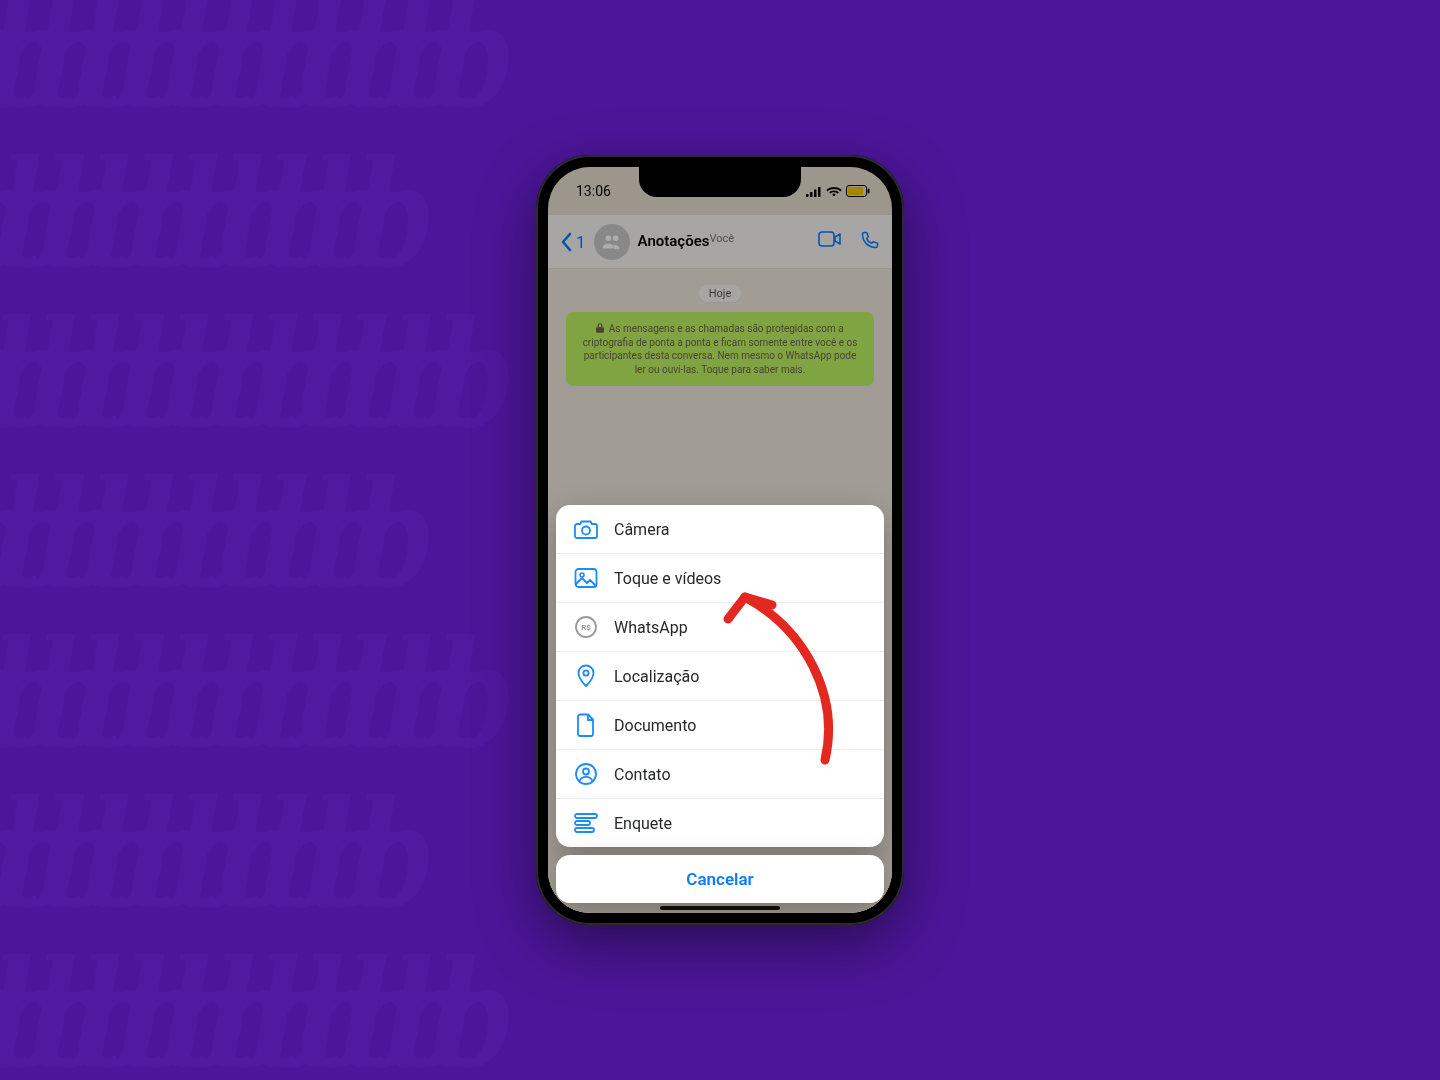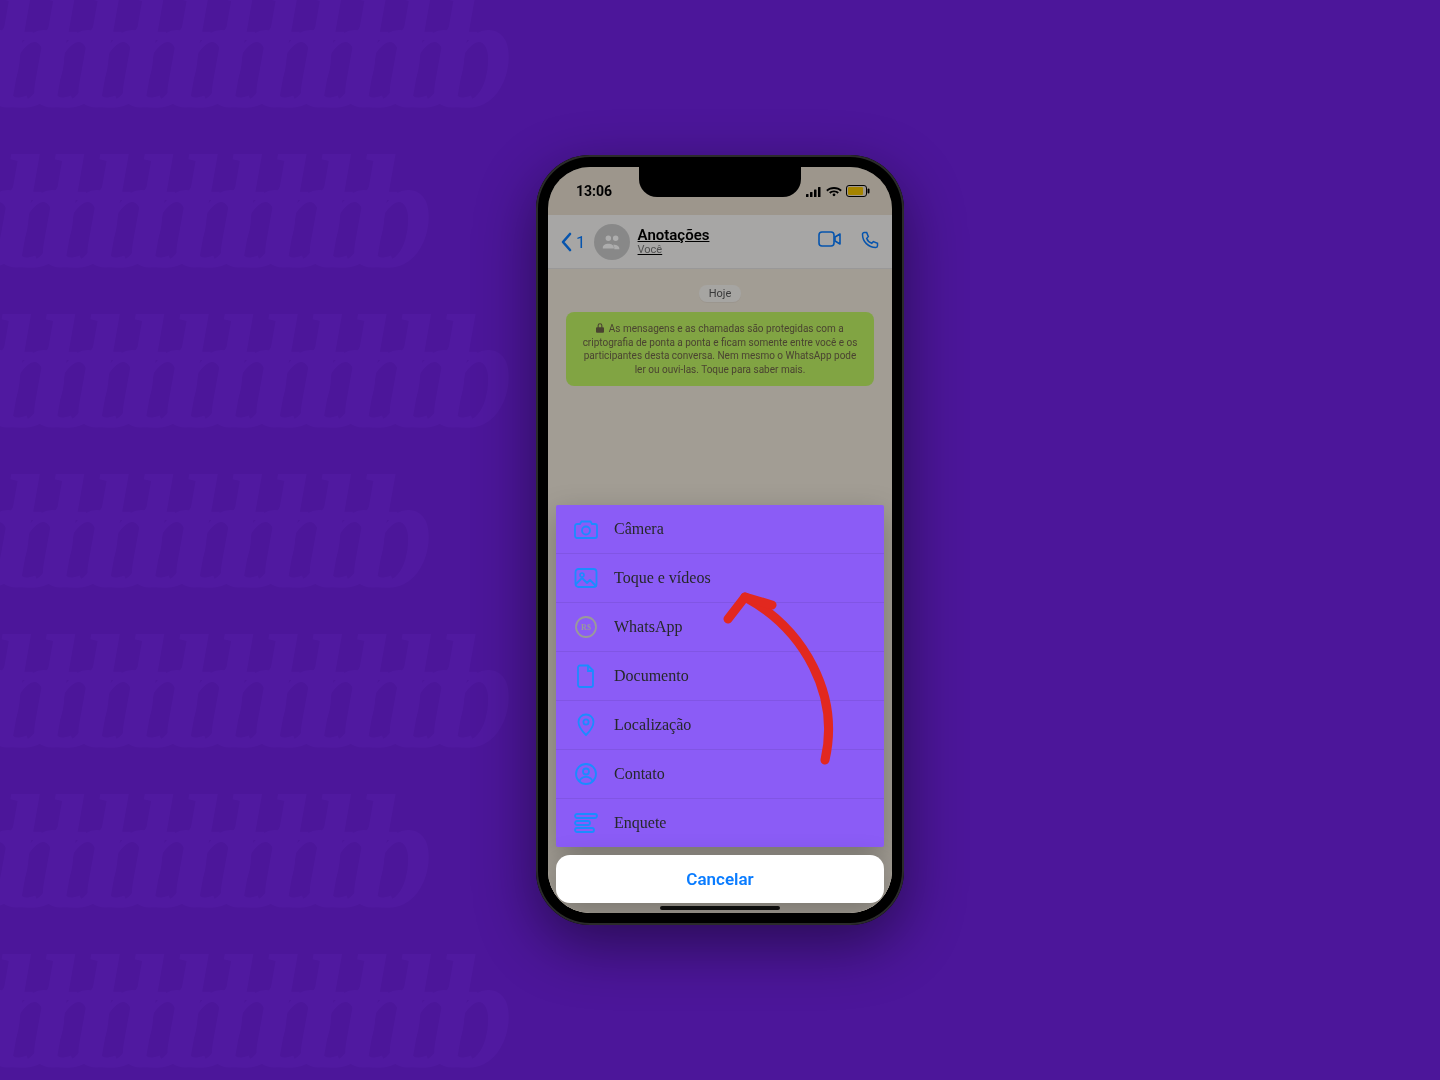--- a/index.html
+++ b/index.html
@@ -60,21 +60,21 @@
     position: absolute; inset: 0;
     background: rgba(0,0,0,.32);
     z-index: 30;
   }
 
   .status-bar {
     position: absolute; top: 0; left: 0; right: 0;
     height: 48px;
     display: flex; align-items: center; justify-content: space-between;
     padding: 0 22px 0 28px;
-    font-size: 14px; font-weight: 700;
+    font-size: 14px; font-weight: 400;
     color: #000;
     z-index: 20;
     gap: 44px;
   }
   .status-right { display: flex; gap: 4px; align-items: center; }
   .status-right svg { display: block; }
 
   .chat-header {
     position: absolute; top: 48px; left: 0; right: 0;
     height: 54px;
@@ -85,21 +85,21 @@
     z-index: 20;
     border-bottom: 1px solid rgba(0,0,0,.08);
   }
   .back-btn { display: flex; align-items: center; color: #0a7cff; font-size: 17px; gap: 0; }
   .avatar-circle {
     width: 36px; height: 36px; border-radius: 50%;
     background: #c9c9c9;
     display: flex; align-items: center; justify-content: center;
     color: #fff;
   }
-  .chat-title { flex: 1; display: flex; flex-direction: column; line-height: 1.1; text-decoration: underline; }
+  .chat-title { flex: 1; display: flex; flex-direction: row; line-height: 1.1; }
   .chat-title .name { font-size: 15px; font-weight: 600; color: #000; }
   .chat-title .sub  { font-size: 11px; color: #777; }
   .header-actions { display: flex; gap: 18px; color: #0a7cff; }
 
   .chat-body {
     position: absolute; top: 102px; bottom: 0; left: 0; right: 0;
     background: #efe7da;
     padding-top: 16px;
     z-index: 10;
   }
@@ -123,25 +123,24 @@
     text-align: center;
     color: #6e6448;
   }
   .lock-inline { display: inline-flex; vertical-align: -1px; margin-right: 2px; }
 
   .sheet-area {
     position: absolute; left: 8px; right: 8px; bottom: 10px;
     z-index: 40;
   }
   .action-sheet {
-    background: #8b5cf6;
-    border-radius: 2px;
+    background: #ffffff;
+    border-radius: 14px;
     overflow: hidden;
     box-shadow: 0 10px 30px rgba(0,0,0,.25);
-    font-family: Liberation Serif, serif;
   }
   .sheet-item {
     display: flex; align-items: center; gap: 16px;
     padding: 12px 18px;
     font-size: 16px;
     color: #26282a;
     border-top: 1px solid rgba(0,0,0,.07);
   }
   .sheet-item:first-child { border-top: none; }
   .sheet-item .ic { width: 24px; height: 24px; display: flex; align-items: center; justify-content: center; }
@@ -282,34 +281,34 @@
             <svg width="24" height="24" viewBox="0 0 24 24">
                 <circle cx="12" cy="12" r="10" fill="none" stroke="#9a9a9a" stroke-width="1.8"></circle>
                 <text x="12" y="15" text-anchor="middle" font-size="8" font-weight="700" fill="#9a9a9a">R$</text>
               </svg>
           </span>
           <span>WhatsApp</span>
         </div>
         <div class="sheet-item">
           <span class="ic">
             <svg width="20" height="24" viewBox="0 0 20 24">
+                <path fill="none" stroke="#1b8cff" stroke-width="1.8" d="M10 1.5c4.2 0 7.5 3.3 7.5 7.4 0 5.5-7.5 13.1-7.5 13.1S2.5 14.4 2.5 8.9C2.5 4.8 5.8 1.5 10 1.5Z"></path>
+                <circle cx="10" cy="9" r="2.6" fill="none" stroke="#1b8cff" stroke-width="1.8"></circle>
+              </svg>
+          </span>
+          <span>Localização</span>
+        </div>
+        <div class="sheet-item">
+          <span class="ic">
+            <svg width="20" height="24" viewBox="0 0 20 24">
                 <path fill="none" stroke="#1b8cff" stroke-width="1.8" stroke-linejoin="round" d="M4 1.5h8l5 5V21a2 2 0 0 1-2 2H4a2 2 0 0 1-2-2V3.5a2 2 0 0 1 2-2Z"></path>
                 <path fill="none" stroke="#1b8cff" stroke-width="1.8" d="M12 1.5V7h5"></path>
               </svg>
           </span>
           <span>Documento</span>
-        </div>
-        <div class="sheet-item">
-          <span class="ic">
-            <svg width="20" height="24" viewBox="0 0 20 24">
-                <path fill="none" stroke="#1b8cff" stroke-width="1.8" d="M10 1.5c4.2 0 7.5 3.3 7.5 7.4 0 5.5-7.5 13.1-7.5 13.1S2.5 14.4 2.5 8.9C2.5 4.8 5.8 1.5 10 1.5Z"></path>
-                <circle cx="10" cy="9" r="2.6" fill="none" stroke="#1b8cff" stroke-width="1.8"></circle>
-              </svg>
-          </span>
-          <span>Localização</span>
         </div>
         <div class="sheet-item">
           <span class="ic">
             <svg width="24" height="24" viewBox="0 0 24 24">
                 <circle cx="12" cy="12" r="10" fill="none" stroke="#1b8cff" stroke-width="1.8"></circle>
                 <circle cx="12" cy="9.5" r="3" fill="none" stroke="#1b8cff" stroke-width="1.8"></circle>
                 <path d="M5.5 19c1.2-3 4-4.2 6.5-4.2s5.3 1.2 6.5 4.2" fill="none" stroke="#1b8cff" stroke-width="1.8" stroke-linecap="round"></path>
               </svg>
           </span>
           <span>Contato</span>

